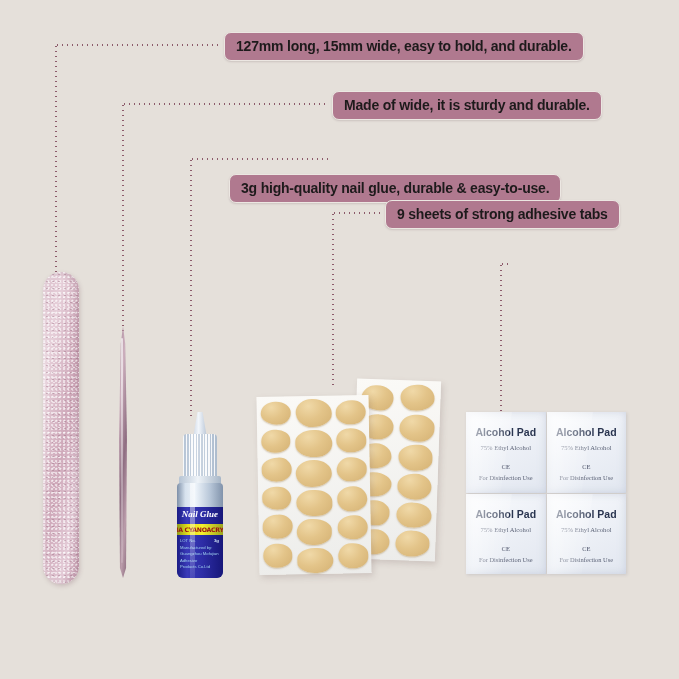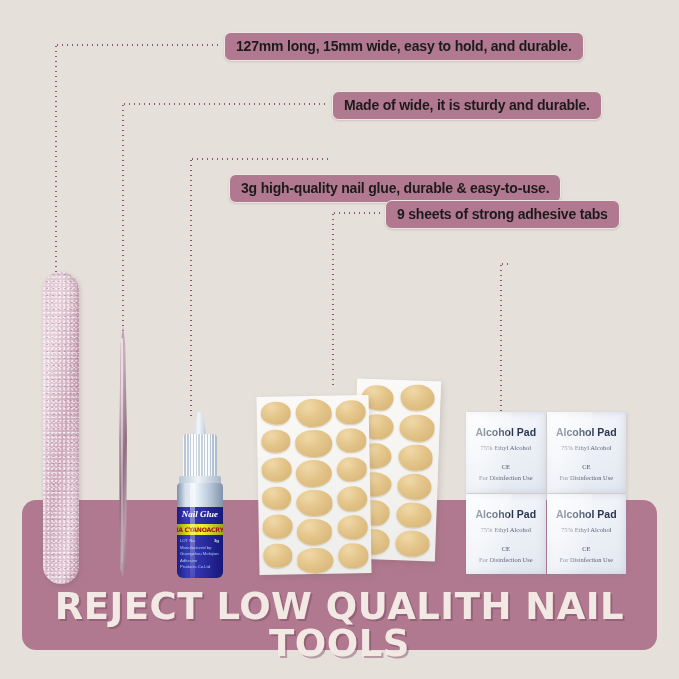--- a/index.html
+++ b/index.html
@@ -231,23 +231,20 @@
 
   <div class="pill" style="left:224px;top:32px;">127mm long, 15mm wide, easy to hold, and durable.</div>
 
   <div class="pill" style="left:332px;top:91px;">Made of wide, it is sturdy and durable.</div>
 
   <div class="pill" style="left:229px;top:146px;margin-top:28px;">3g high-quality nail glue, durable &amp; easy-to-use.</div>
 
   <div class="pill" style="left:385px;top:200px;">9 sheets of strong adhesive tabs</div>
 
 
-  <div id="banner">
-    <div id="banner-text">REJECT LOW QUALITH NAIL TOOLS</div>
-  </div>
 
   <div id="nail-file">
     <div class="grain"></div>
   </div>
 
   <div id="cuticle-pusher">
     <div class="body"></div>
     <div class="shine"></div>
   </div>
 

